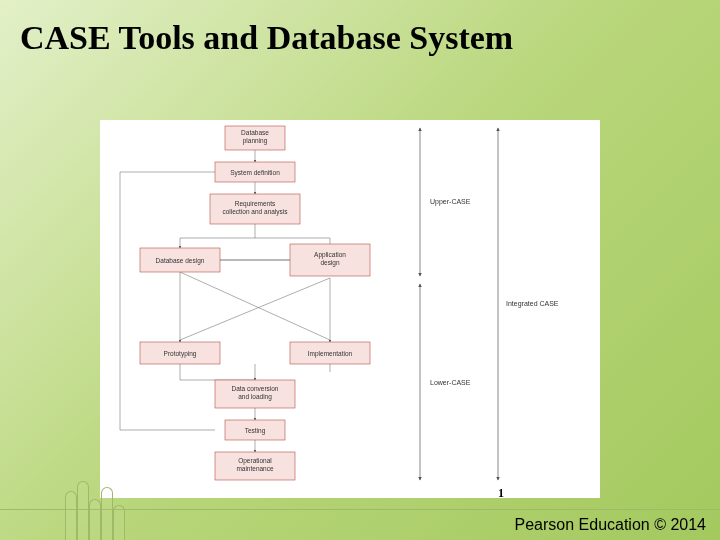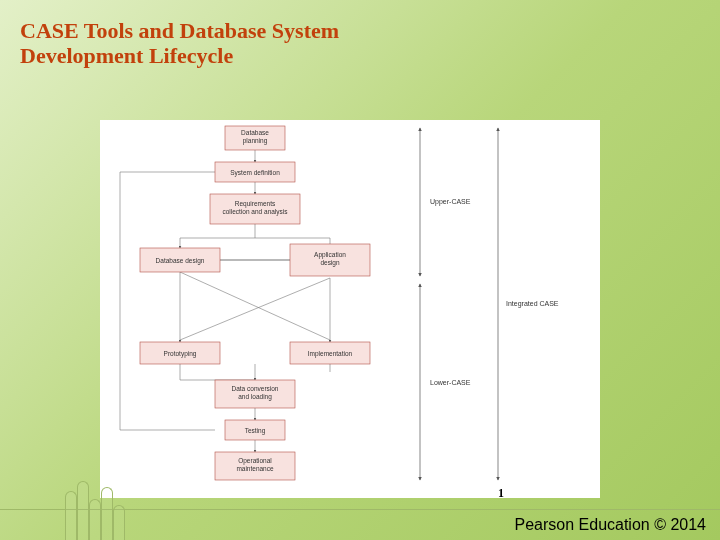--- a/index.html
+++ b/index.html
@@ -8,23 +8,23 @@
     height: 540px;
     background: linear-gradient(135deg, #e3f0c8 0%, #b8d67a 50%, #a4c95f 100%);
     font-family: Georgia, 'Times New Roman', serif;
     position: relative;
     overflow: hidden;
   }
   .title {
     position: absolute;
     top: 18px;
     left: 20px;
-    font-size: 22px;
+    font-size: 34px;
     font-weight: bold;
-    color: #c2410c;
+    color: #000000;
     line-height: 1.15;
   }
   .diagram-panel {
     position: absolute;
     top: 120px;
     left: 100px;
     width: 500px;
     height: 378px;
     background: #fff;
   }
@@ -73,21 +73,20 @@
     width: 720px;
     height: 1px;
     background: #9fb968;
   }
 </style>
 </head>
 <body>
 
 <div class="title">
   <span>CASE Tools and Database System</span><br>
-  <span>Development Lifecycle</span>
 </div>
 
 <div class="diagram-panel">
 <svg class="diagram" viewBox="0 0 500 378">
   <defs>
     <marker id="ah" viewBox="0 0 6 6" refX="5" refY="3" markerWidth="5" markerHeight="5" orient="auto">
       <path d="M0 0 L6 3 L0 6 z" fill="#555"></path>
     </marker>
     <marker id="ahb" viewBox="0 0 6 6" refX="1" refY="3" markerWidth="5" markerHeight="5" orient="auto">
       <path d="M6 0 L0 3 L6 6 z" fill="#555"></path>

